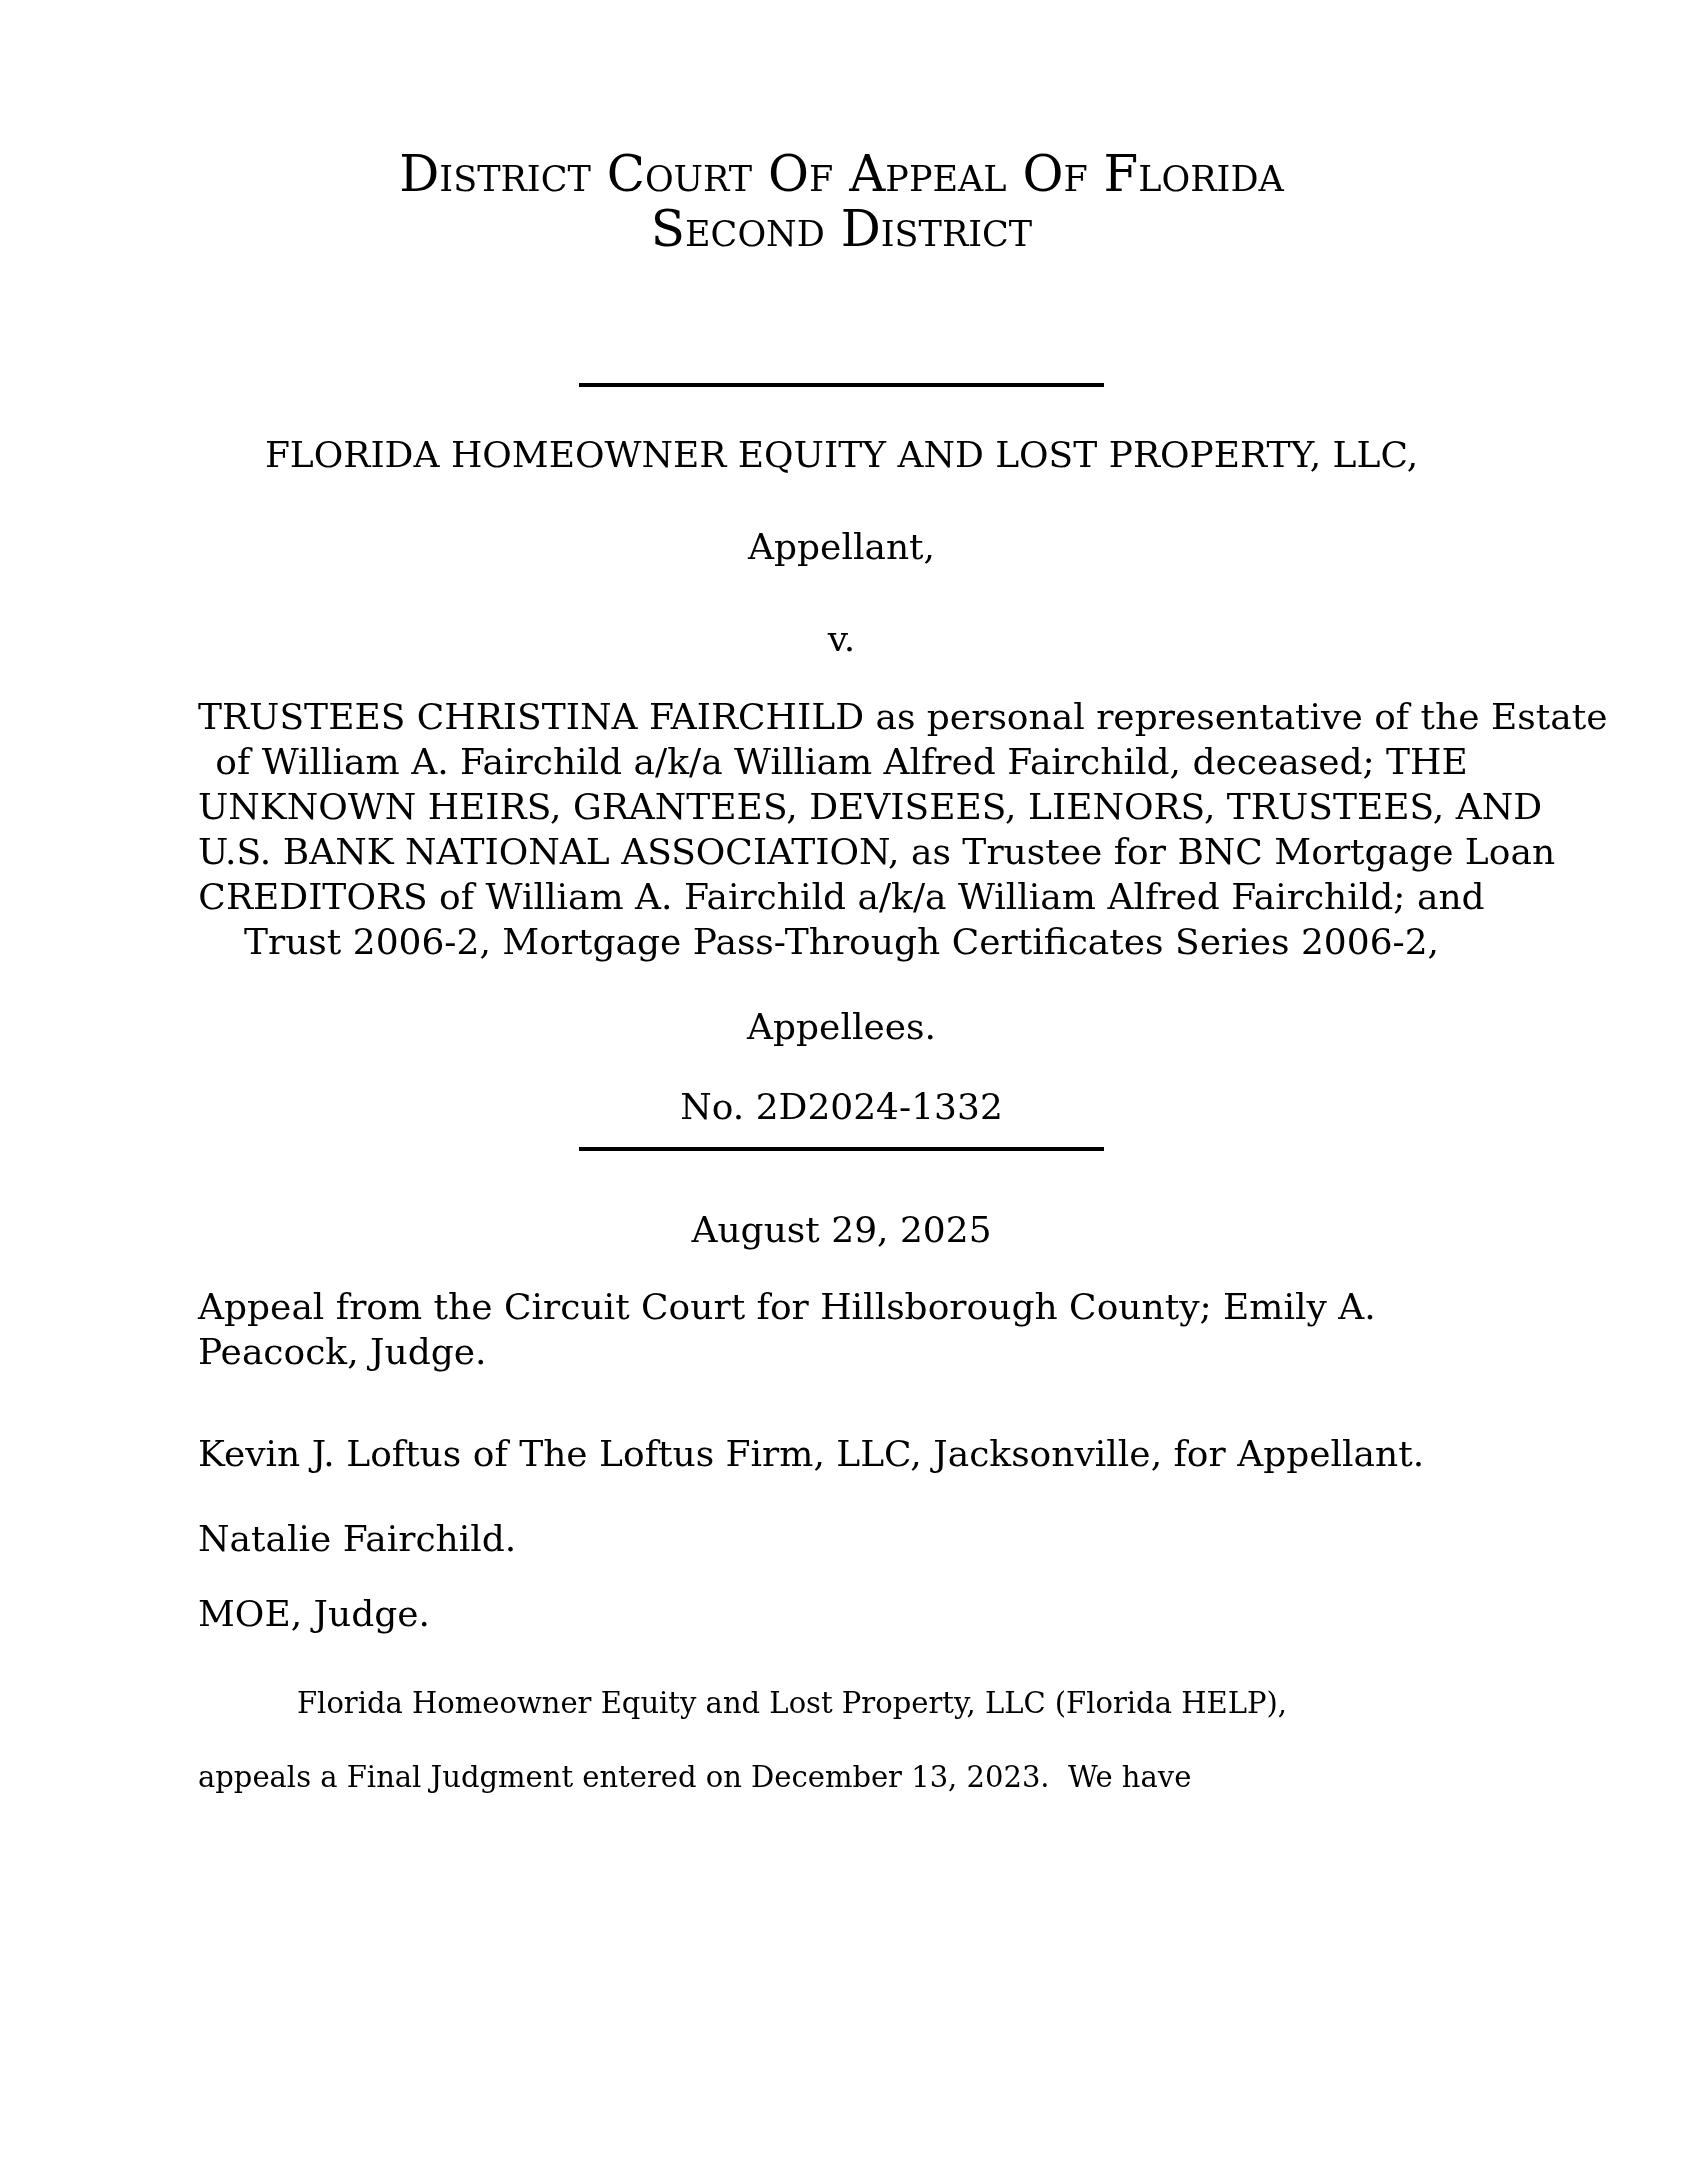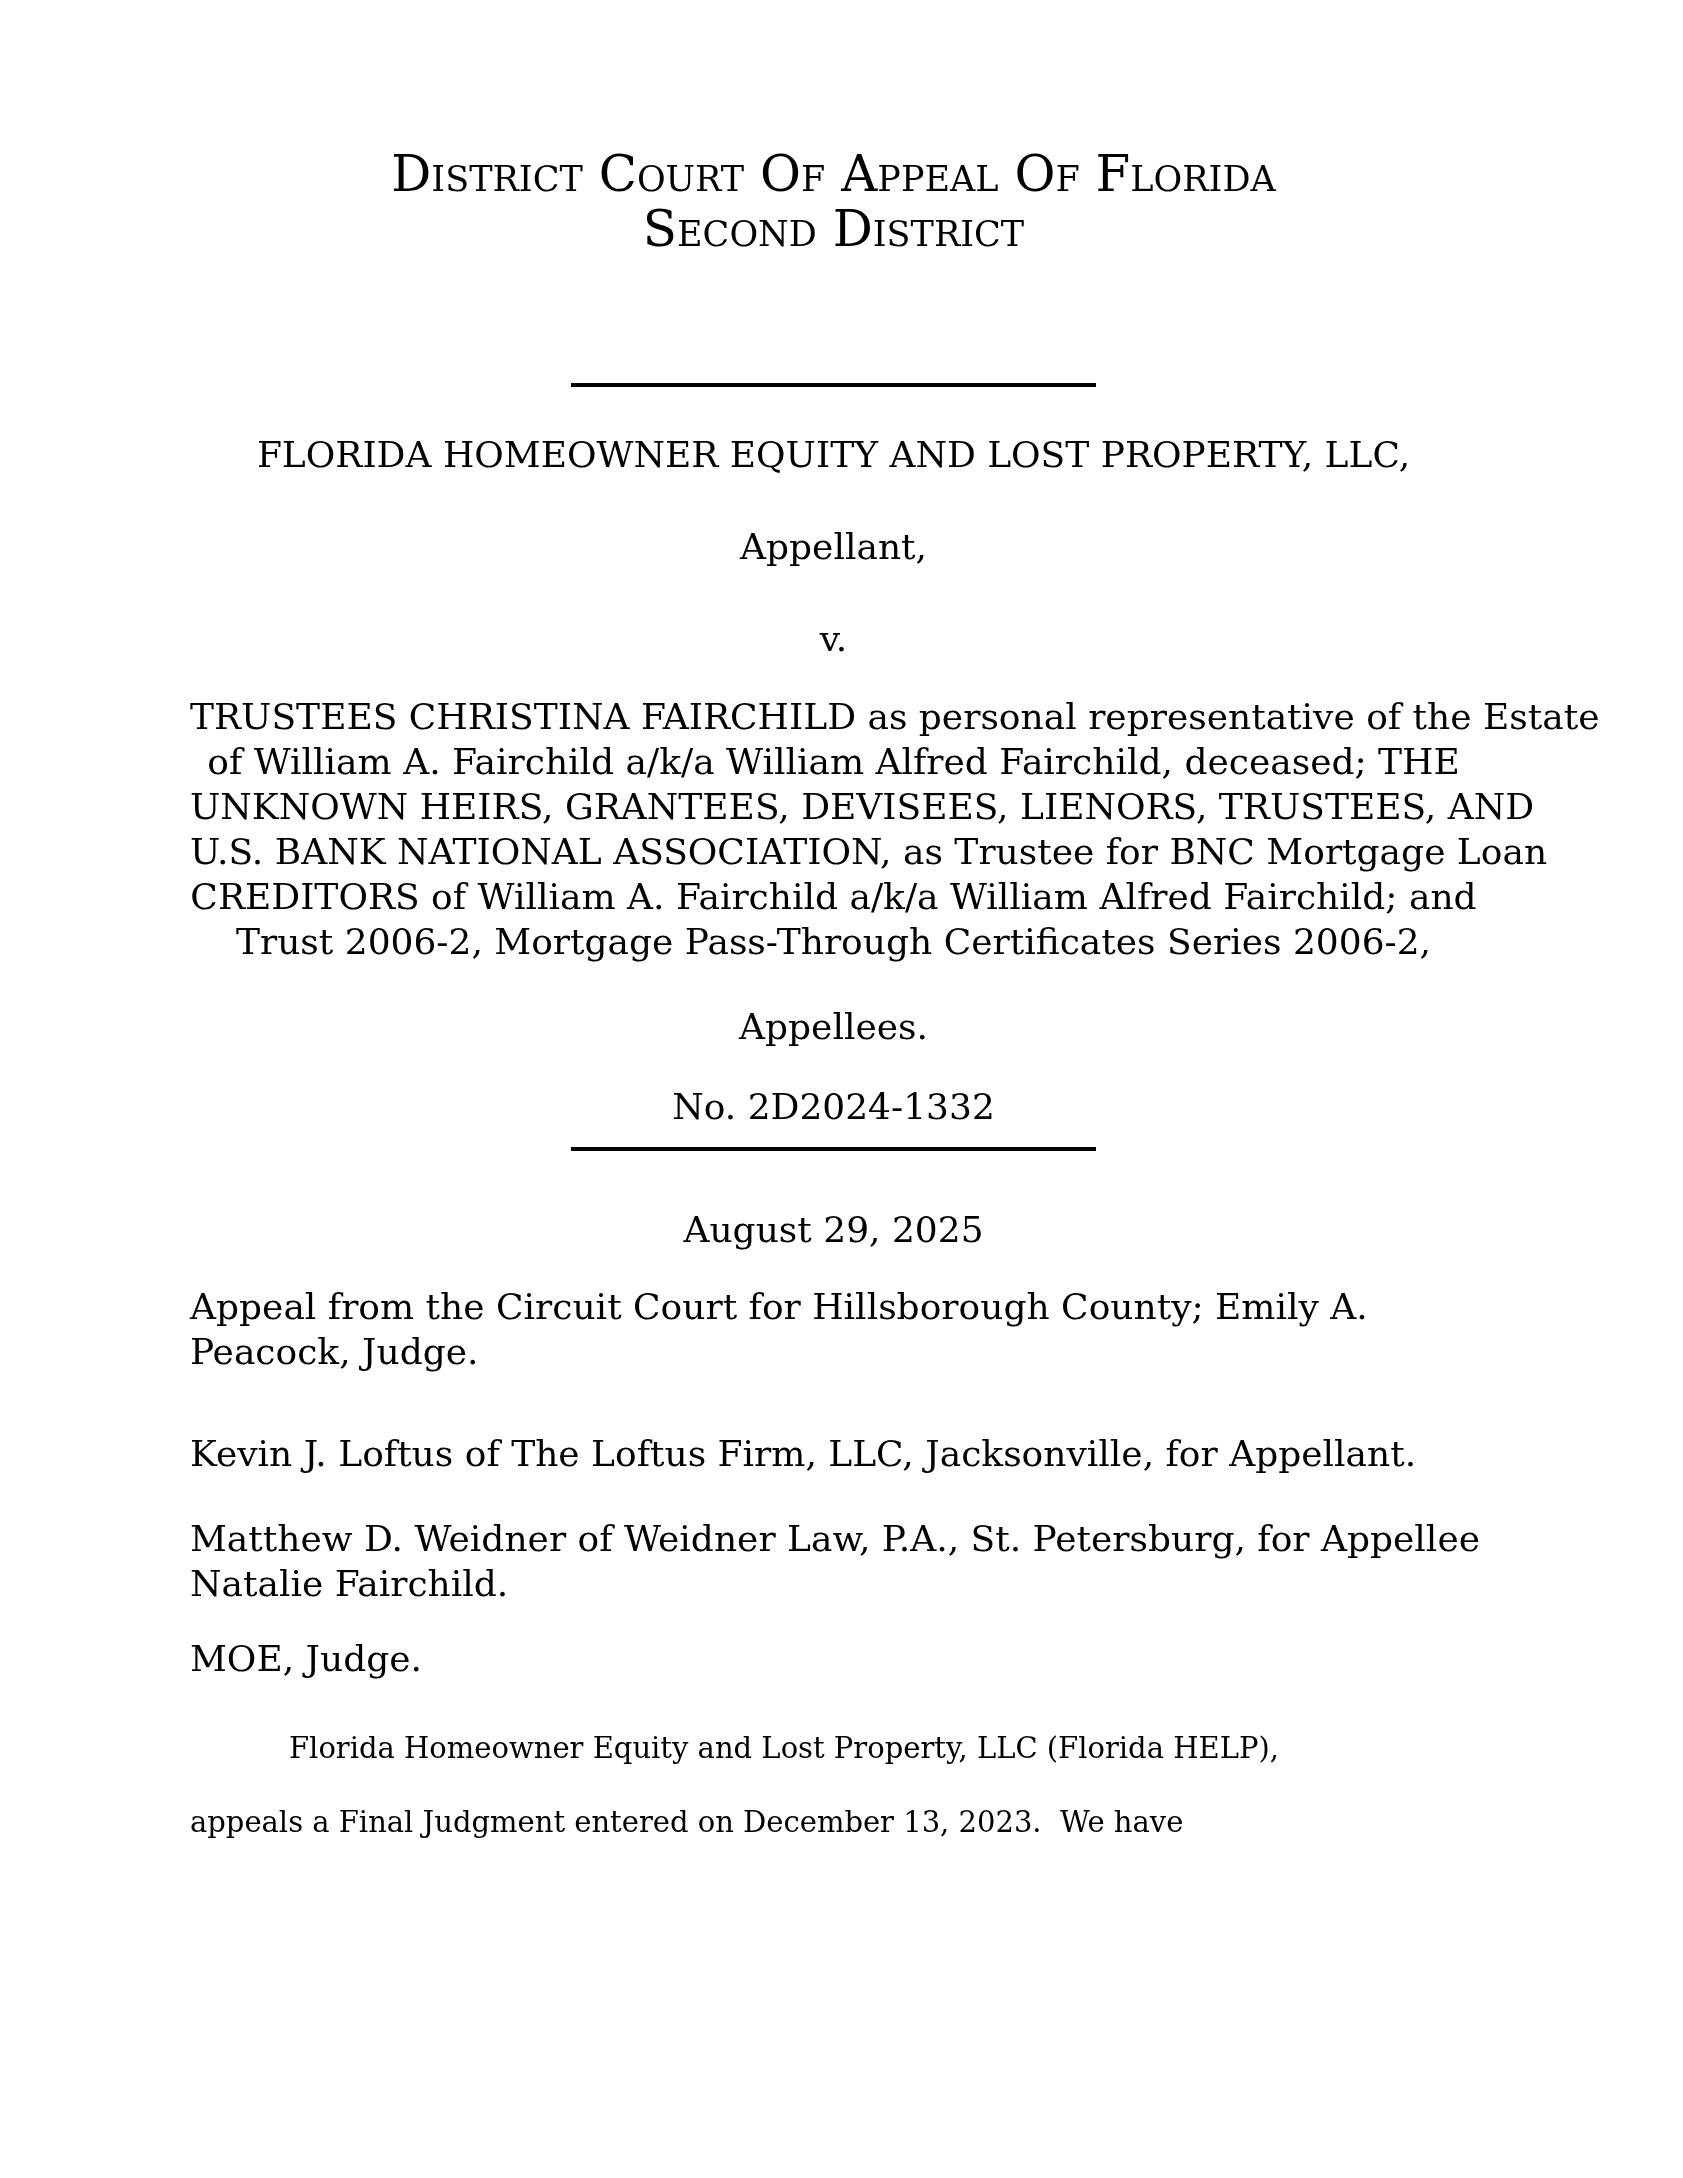--- a/index.html
+++ b/index.html
@@ -8,21 +8,21 @@
     position: relative;
     width: 1683px;
     height: 2178px;
     background: #ffffff;
     color: #000000;
     font-family: "DejaVu Serif", "Liberation Serif", serif;
     overflow: hidden;
   }
   .content {
     position: absolute;
-    left: 190px;
+    left: 198px;
     top: 147px;
     width: 1287px;
   }
   .court-title-line {
     text-align: center;
     font-variant: small-caps;
     font-size: 50px;
     line-height: 55px;
     white-space: pre;
   }
@@ -107,21 +107,20 @@
     <div class="center-line opinion-date">August 29, 2025</div>
 
     <div class="lower-court-block">
       <div class="left-line">Appeal from the Circuit Court for Hillsborough County; Emily A.</div>
       <div class="left-line">Peacock, Judge.</div>
     </div>
 
     <div class="left-line counsel-appellant">Kevin J. Loftus of The Loftus Firm, LLC, Jacksonville, for Appellant.</div>
 
     <div class="counsel-appellee">
-      <div class="left-line">Matthew D. Weidner of Weidner Law, P.A., St. Petersburg, for Appellee</div>
       <div class="left-line">Natalie Fairchild.</div>
     </div>
 
 
     <div class="left-line judge-line">MOE, Judge.</div>
 
     <div class="opinion-para">
       <div class="opinion-line first-line-indent">Florida Homeowner Equity and Lost Property, LLC (Florida HELP),</div>
       <div class="opinion-line">appeals a Final Judgment entered on December 13, 2023.  We have</div>
     </div>

